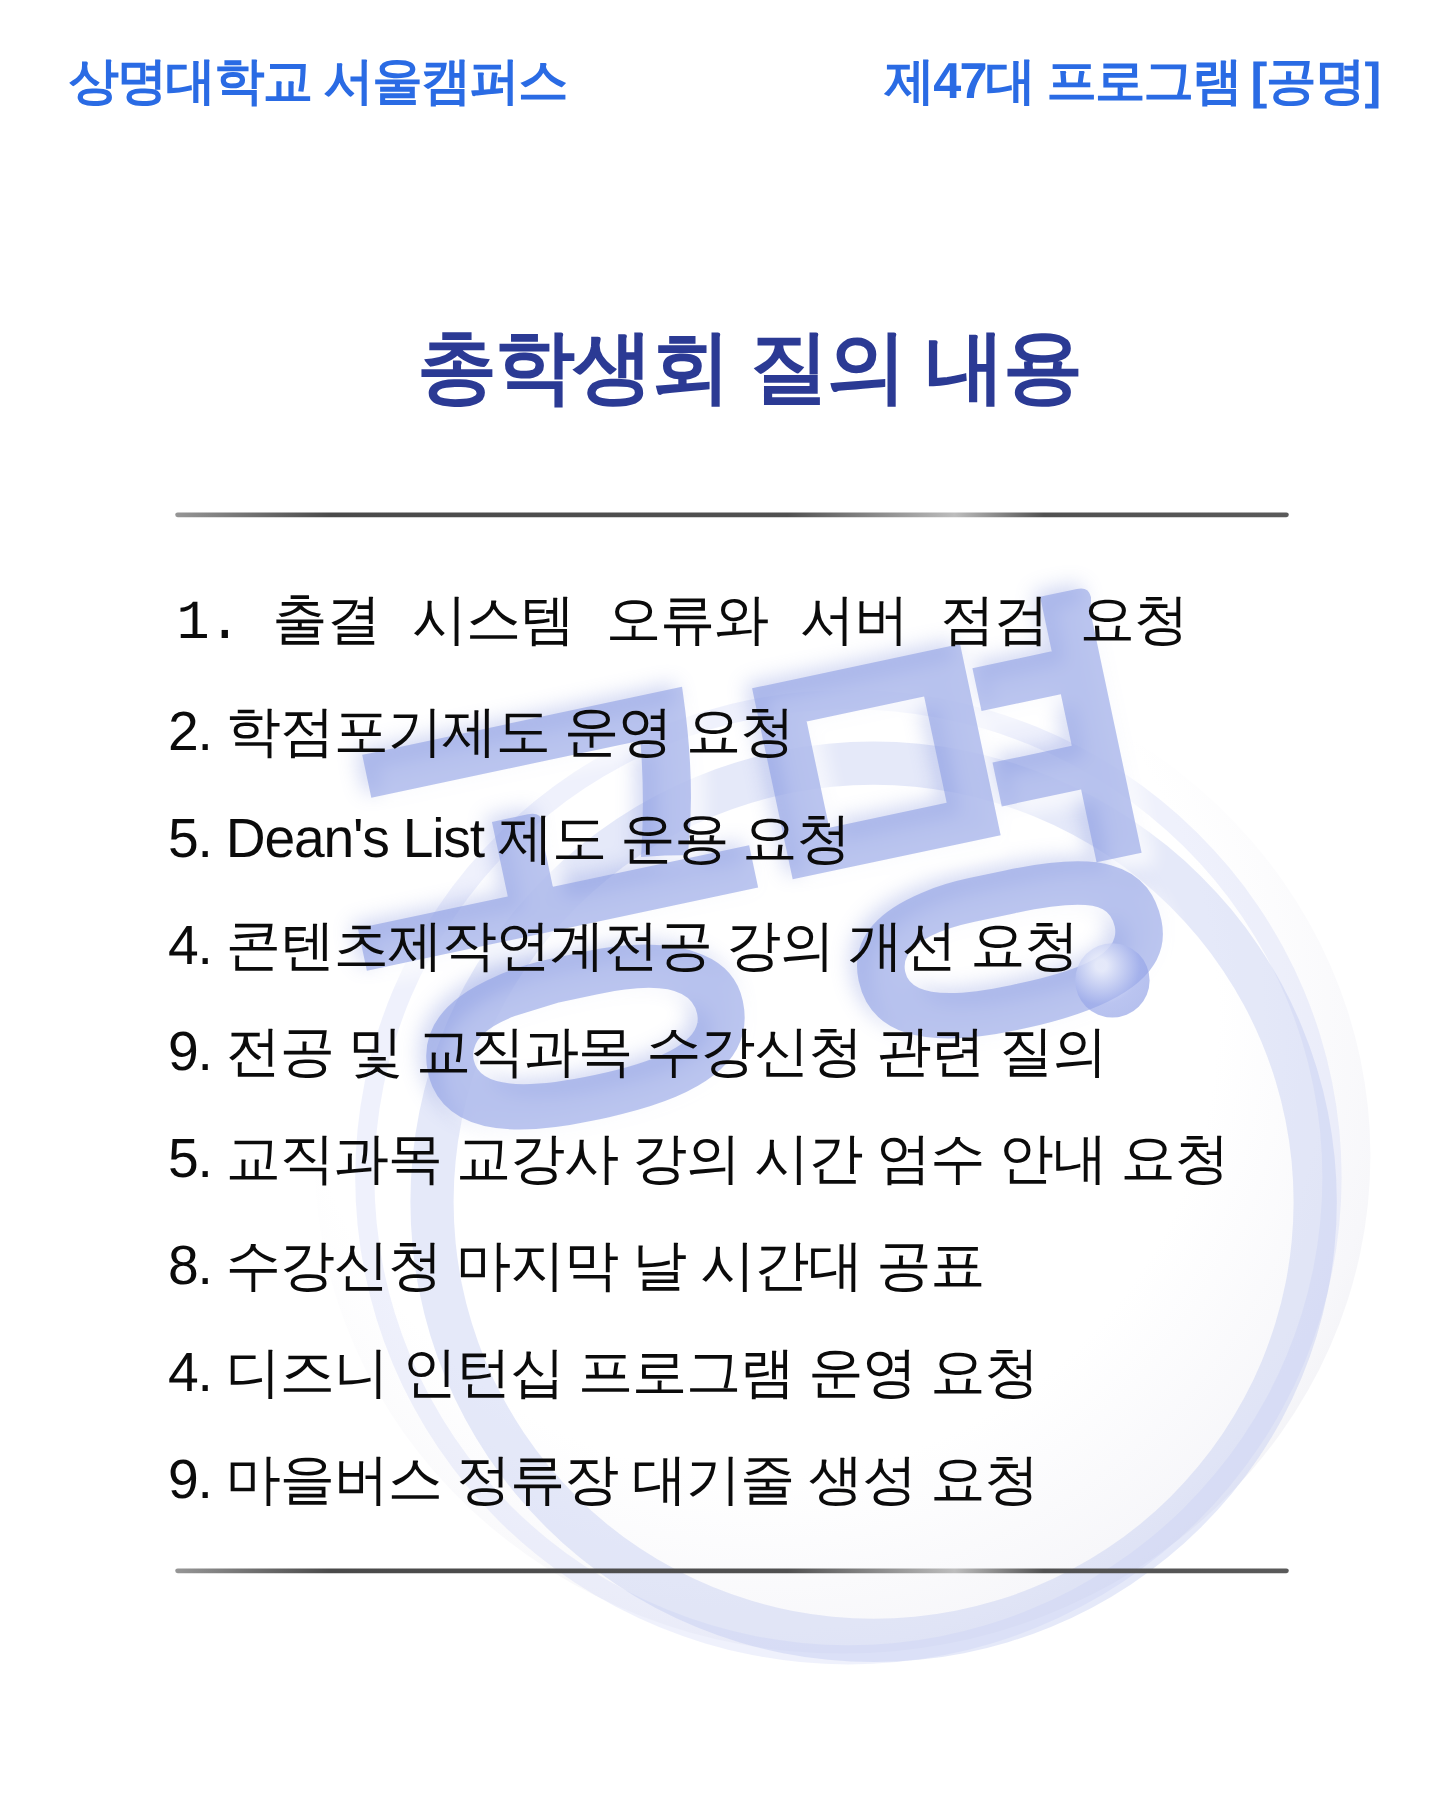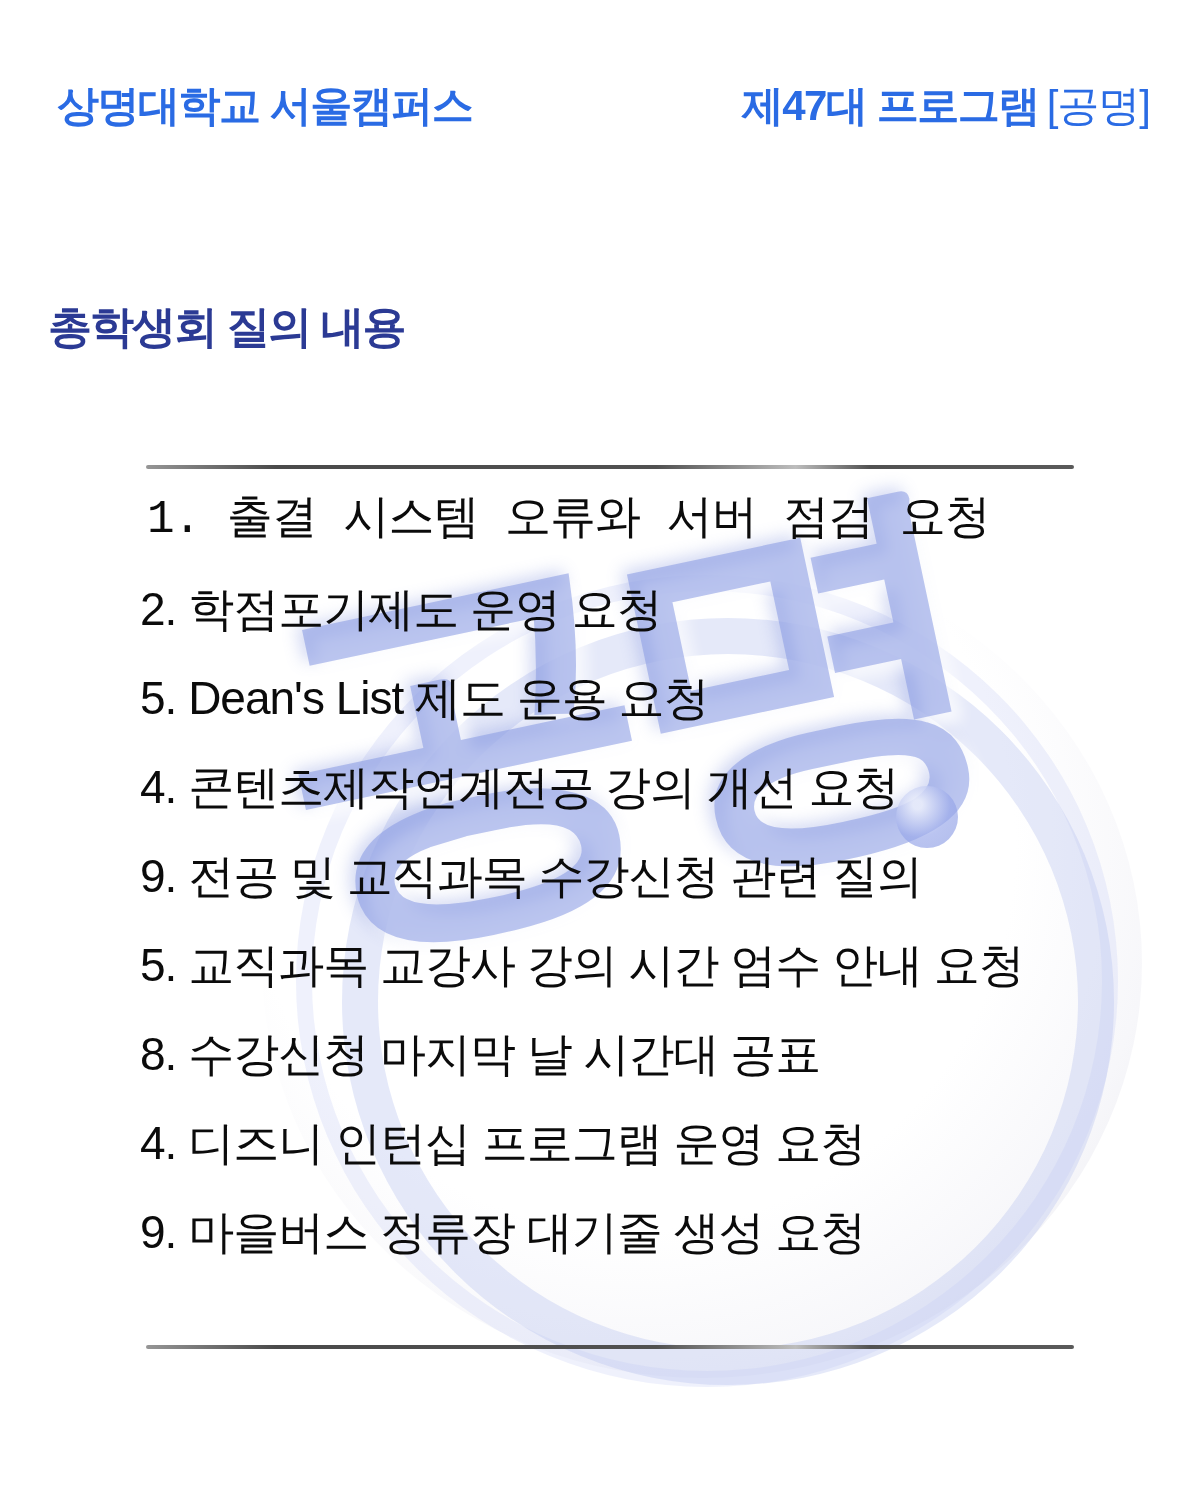--- a/index.html
+++ b/index.html
@@ -33,37 +33,37 @@
     text-shadow: 9px 11px 14px rgba(255,255,255,0.75),
                 -5px -5px 16px rgba(108,128,214,0.30);
   }
   .wm-dot {
     position:absolute; left:896px; top:786px; width:62px; height:62px;
     border-radius:50%; opacity:0.85;
     background:radial-gradient(circle at 35% 30%, #eef1fc 8%, rgba(152,167,233,0.78) 55%, rgba(128,146,224,0.72) 100%);
   }
 
   
-  .fg { z-index:1;margin-top:38px; }
+  .fg { z-index:1; }
 
   .header-left {
     position:absolute; left:57px; top:40px;
     font-size:42px; font-weight:700; letter-spacing:-1.5px;
     color:#2a6be4; white-space:nowrap;
   }
   .header-right {
     position:absolute; right:50px; top:40px;
     font-size:42px; font-weight:700; letter-spacing:-1.5px;
     color:#2a6be4; white-space:nowrap; text-align:right;
   }
-  .header-right .bracket { font-weight:400; margin-left:8px; letter-spacing:-1px; }
+  .header-right .bracket { font-weight:700; margin-left:8px; letter-spacing:-1px; }
 
   .page-title {
     position:absolute; left:0; right:0; top:260px;
-    font-size:44px; font-weight:800;
+    text-align:center; font-size:67px; font-weight:800;
     letter-spacing:-2px; color:#2b3a94; white-space:nowrap;padding-left:48px;
   }
 
   .rule {
     position:absolute; left:146px; width:928px; height:4px;
     border-radius:2px;
     background:linear-gradient(90deg,#969696 0%,#4a4a4a 14%,#515151 55%,#bdbdbd 70%,#515151 78%,#5a5a5a 100%);
   }
   .rule-top { top:427px; }
   .rule-bottom { top:1307px; }

